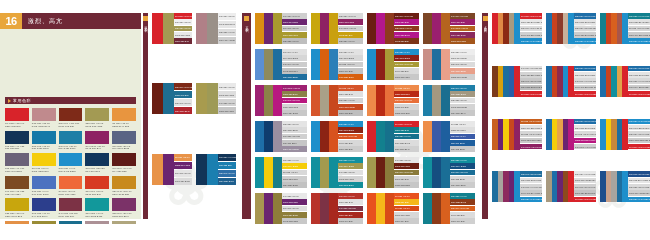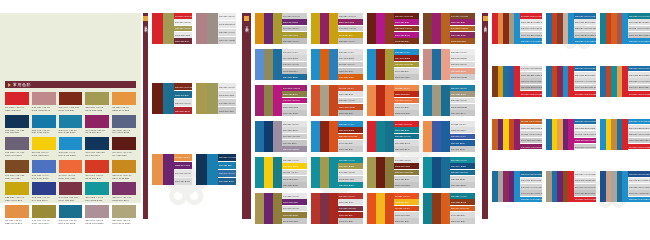--- a/index.html
+++ b/index.html
@@ -76,20 +76,24 @@
 <body>
 
 <div class="wm wm1">❀</div>
 <div class="wm wm2">❀</div>
 <div class="wm wm3">❀</div>
 <div class="wm wm4">❀</div>
 <div class="wm wm5">❀</div>
 <div class="wm wm6">❀</div>
 
 <div id="left-panel">
+  <div class="hdr">
+    <div class="hdr-badge">16</div>
+    <div class="hdr-bar">激烈、高亢</div>
+  </div>
   <div class="cream">
     <div class="sec-title" style="margin-top:62px;">
       <div class="tri"></div>
       <span>常用色彩</span>
     </div>
     <div class="sw-grid" id="sw-grid">
         <div class="sw-cell">
           <div class="sw-chip" style="background: rgb(216, 35, 42);"></div>
           <div class="sw-txt">
             <div>C0 M100 Y100 K0</div>

